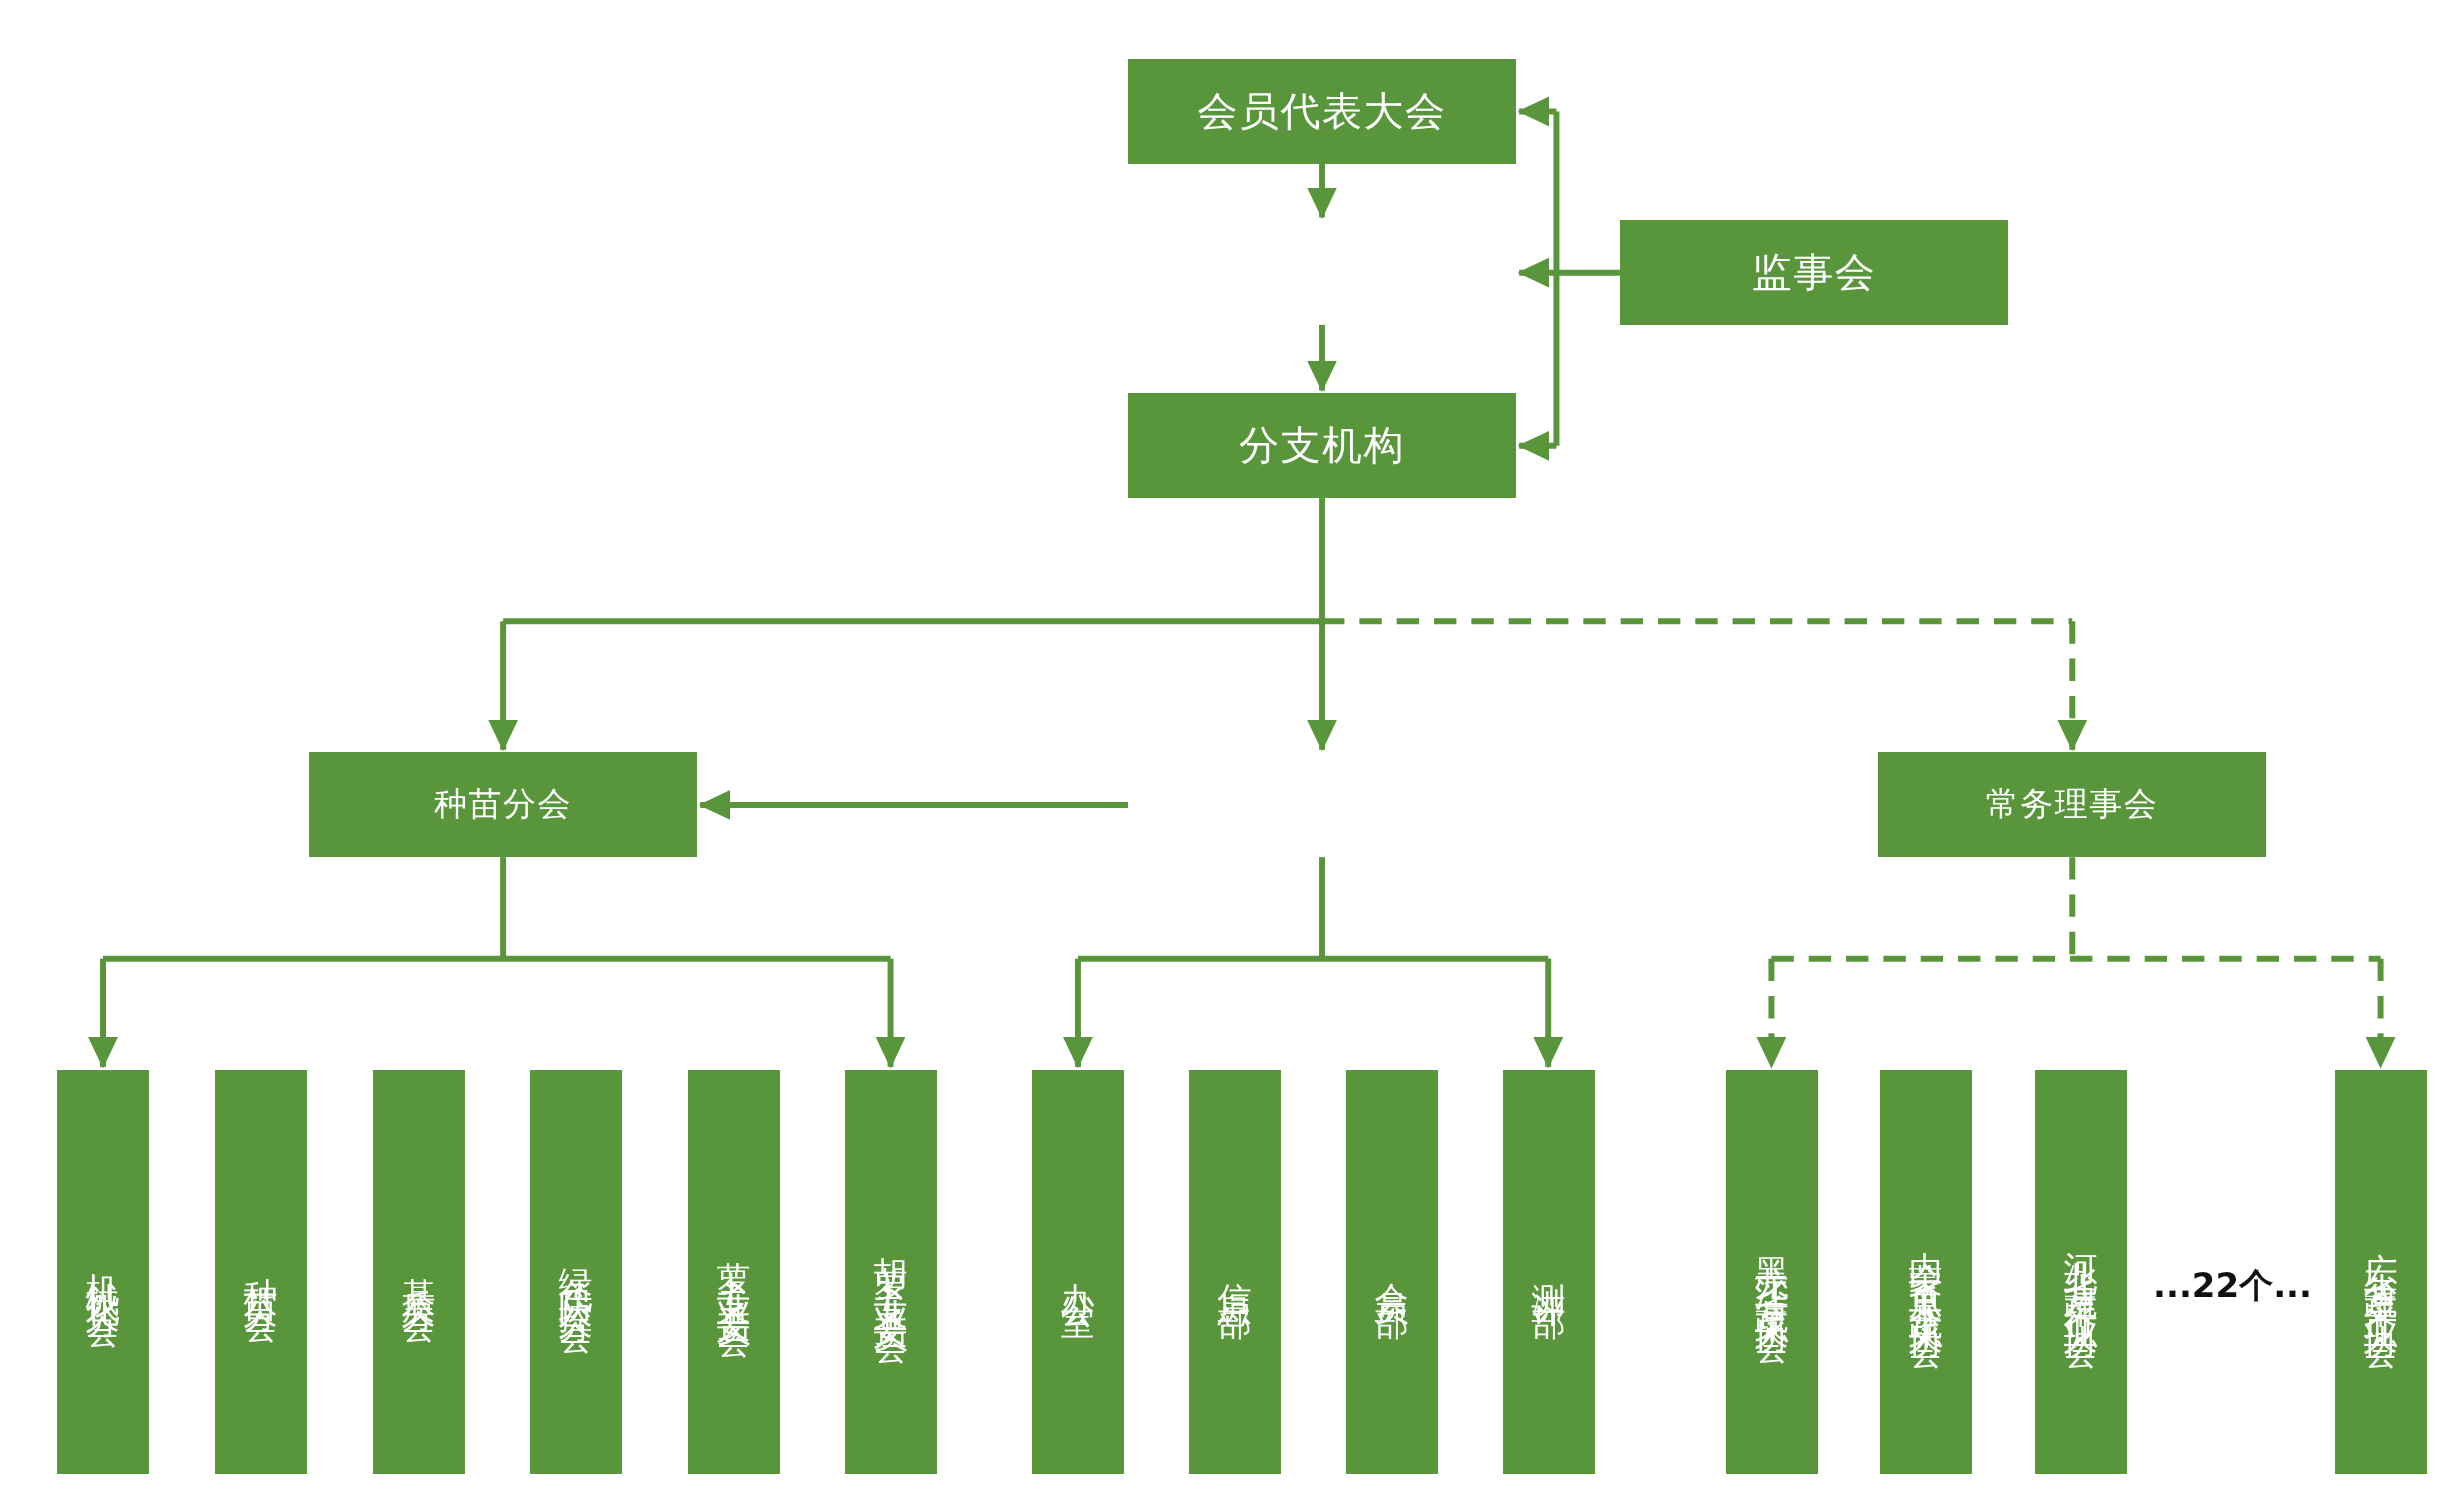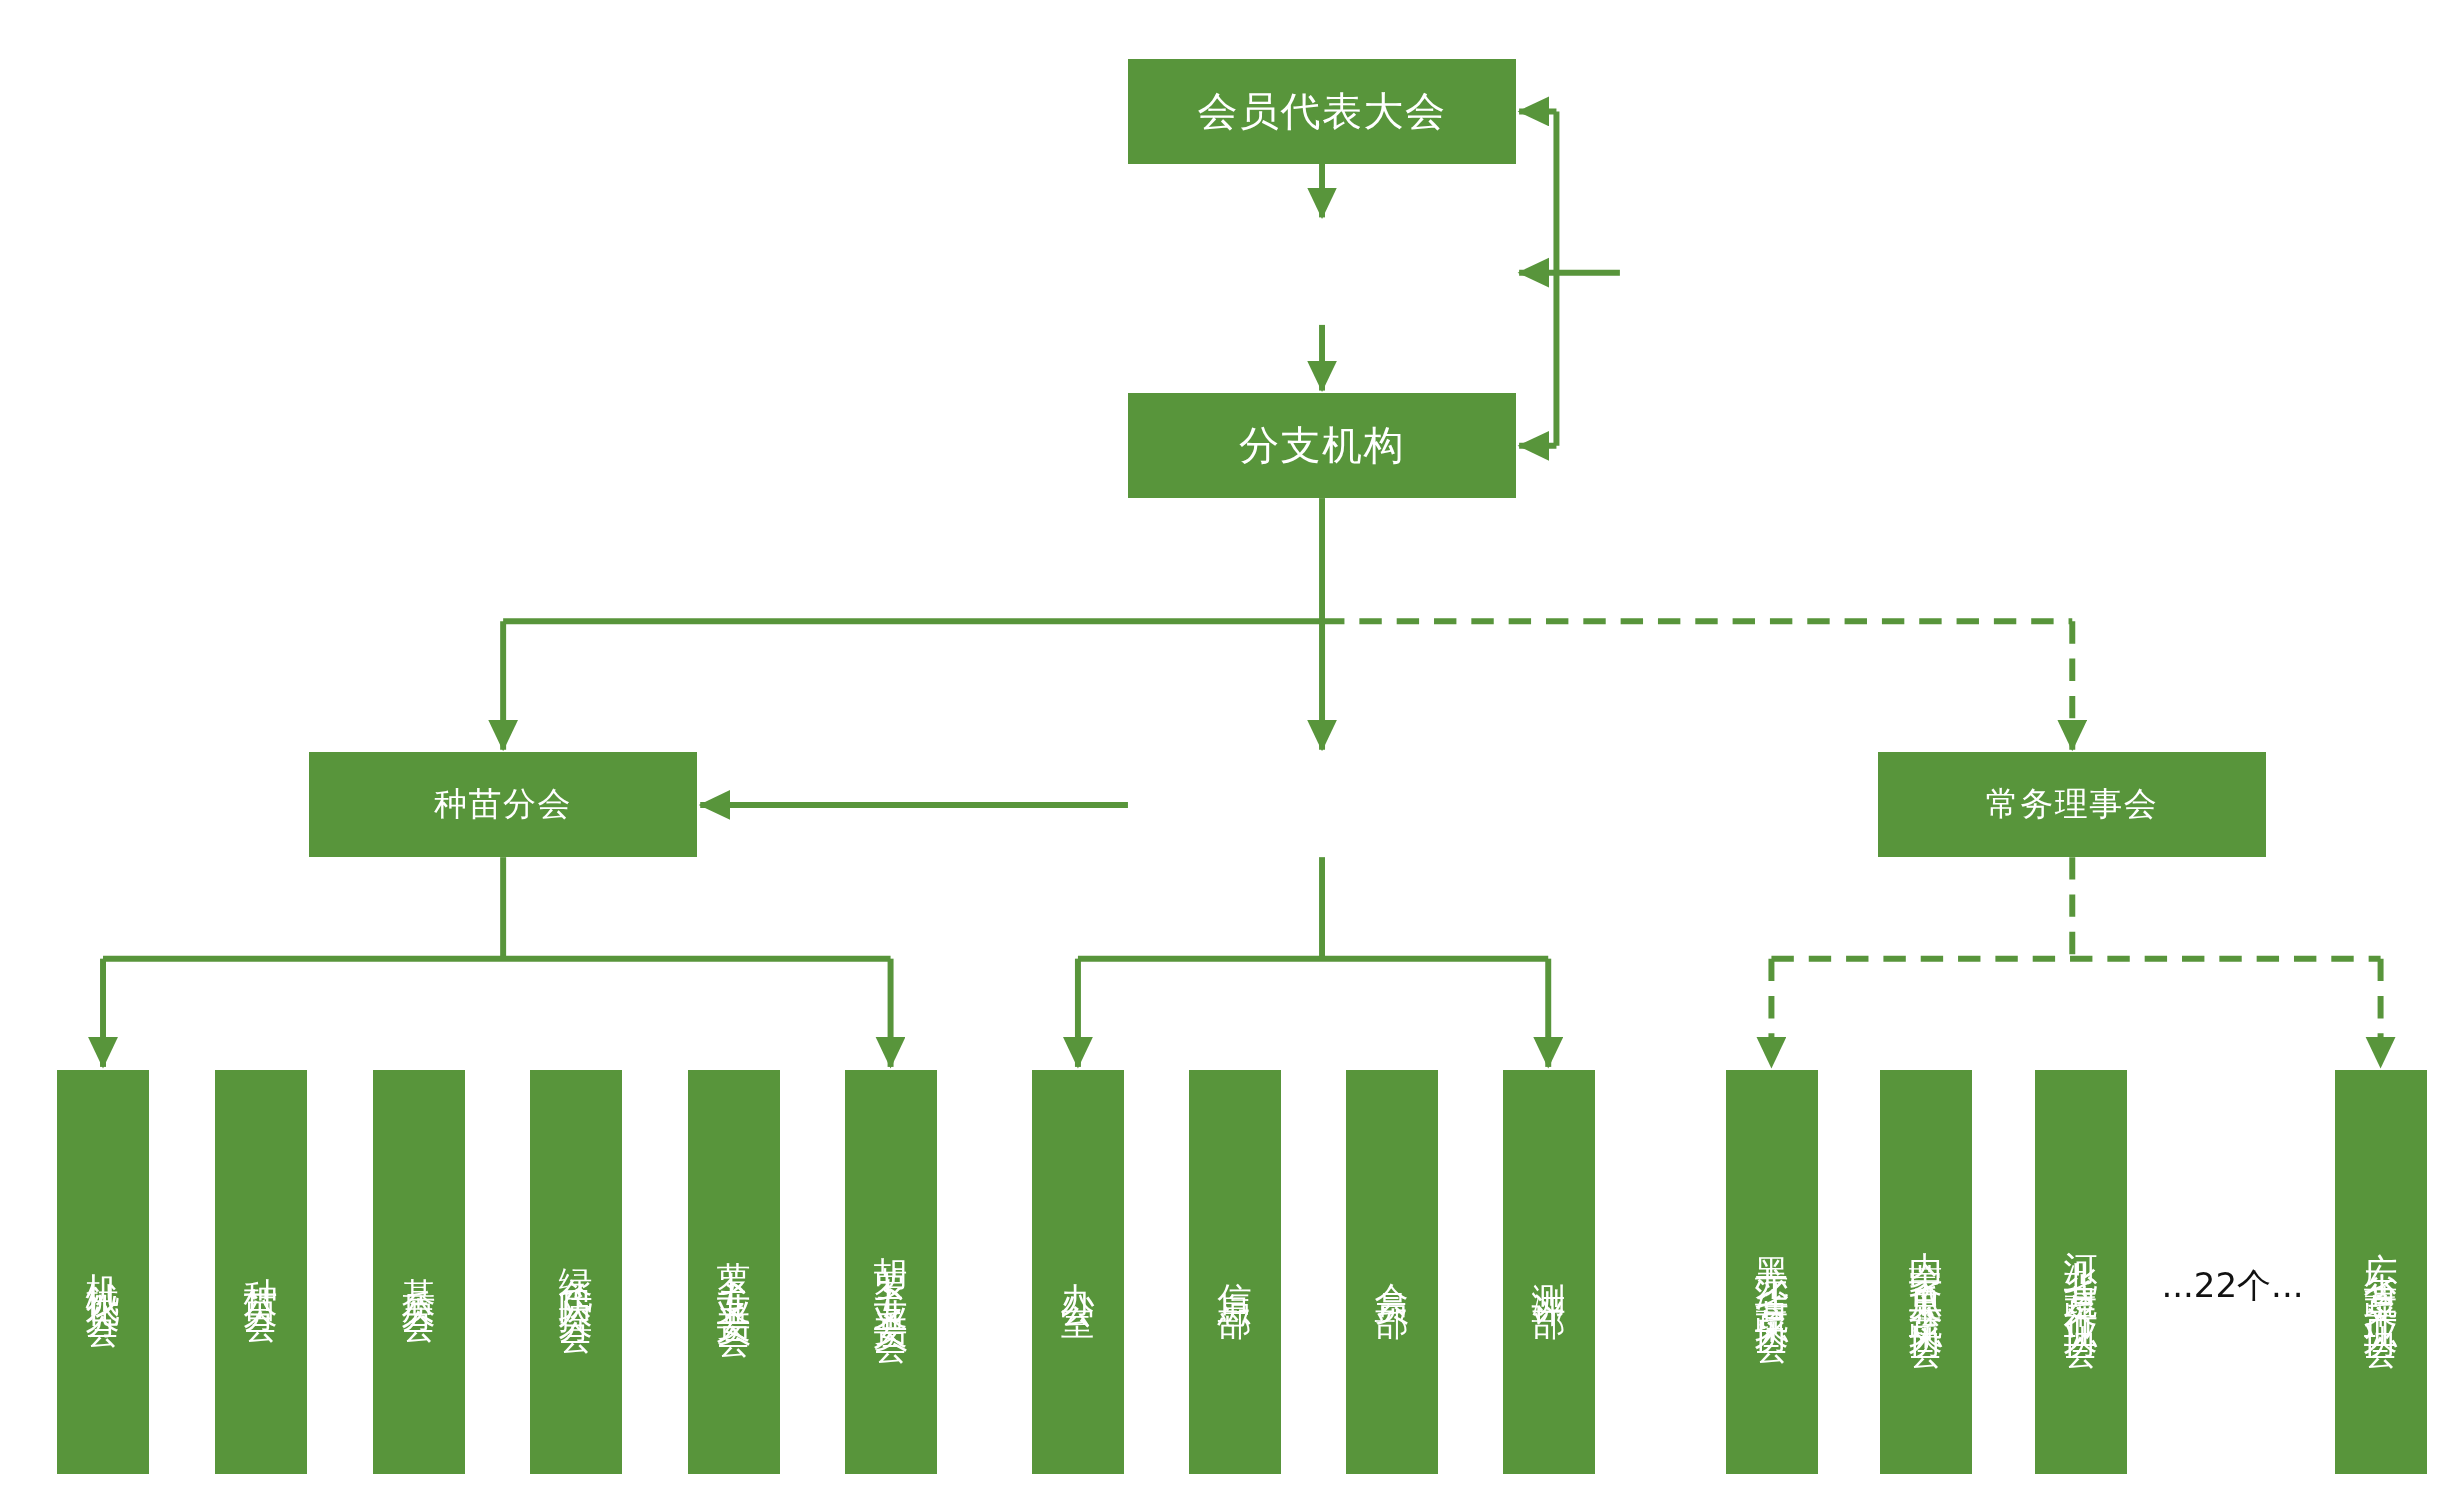--- a/index.html
+++ b/index.html
@@ -26,21 +26,21 @@
   }
   .h-node{width:388px;height:105px;font-size:40px;letter-spacing:1.5px;}
   .m-node{width:388px;height:105px;font-size:33px;letter-spacing:1.5px;}
   .v-node{
     width:92px;height:404px;top:1070px;font-size:34px;
     writing-mode:vertical-rl;text-orientation:upright;
     letter-spacing:10.5px;line-height:92px;
   }
   .note{
     position:absolute;color:var(--note-black);font-size:34px;
-    width:239px;text-align:center;
+    width:239px;text-align:center;font-weight:bold;
   }
 </style>
 </head>
 <body>
 
 <div class="canvas">
 
   <svg class="edges" viewBox="0 0 3282 2025" xmlns="http://www.w3.org/2000/svg">
     <defs>
       <marker id="arrowhead" markerUnits="userSpaceOnUse" markerWidth="48" markerHeight="44" refX="40" refY="20" orient="auto">
@@ -76,20 +76,21 @@
     <path class="edge" d="M2074,1284 L2074,1429" marker-end="url(#arrowhead)"></path>
 
     <path class="edge dashed" d="M2776,1148 L2776,1284"></path>
     <path class="edge dashed" d="M2373,1284 L3189,1284"></path>
     <path class="edge dashed" d="M2373,1284 L2373,1429" marker-end="url(#arrowhead)"></path>
     <path class="edge dashed" d="M3189,1284 L3189,1429" marker-end="url(#arrowhead)"></path>
   </svg>
 
   <div class="node h-node" style="left:1128px;top:59px">会员代表大会</div>
   <div class="node h-node" style="left:1128px;top:393px">分支机构</div>
+  <div class="node h-node" style="left:1620px;top:220px">监事会</div>
 
   <div class="node m-node" style="left:309px;top:752px">种苗分会</div>
   <div class="node m-node" style="left:1878px;top:752px">常务理事会</div>
 
   <div class="node v-node" style="left:57px">机械化分会</div>
   <div class="node v-node" style="left:215px">种苗分会</div>
   <div class="node v-node" style="left:373px">基质分会</div>
   <div class="node v-node" style="left:530px">绿色防控分会</div>
   <div class="node v-node" style="left:688px">萝卜专业委员会</div>
   <div class="node v-node" style="left:845px">胡萝卜专业委员会</div>

